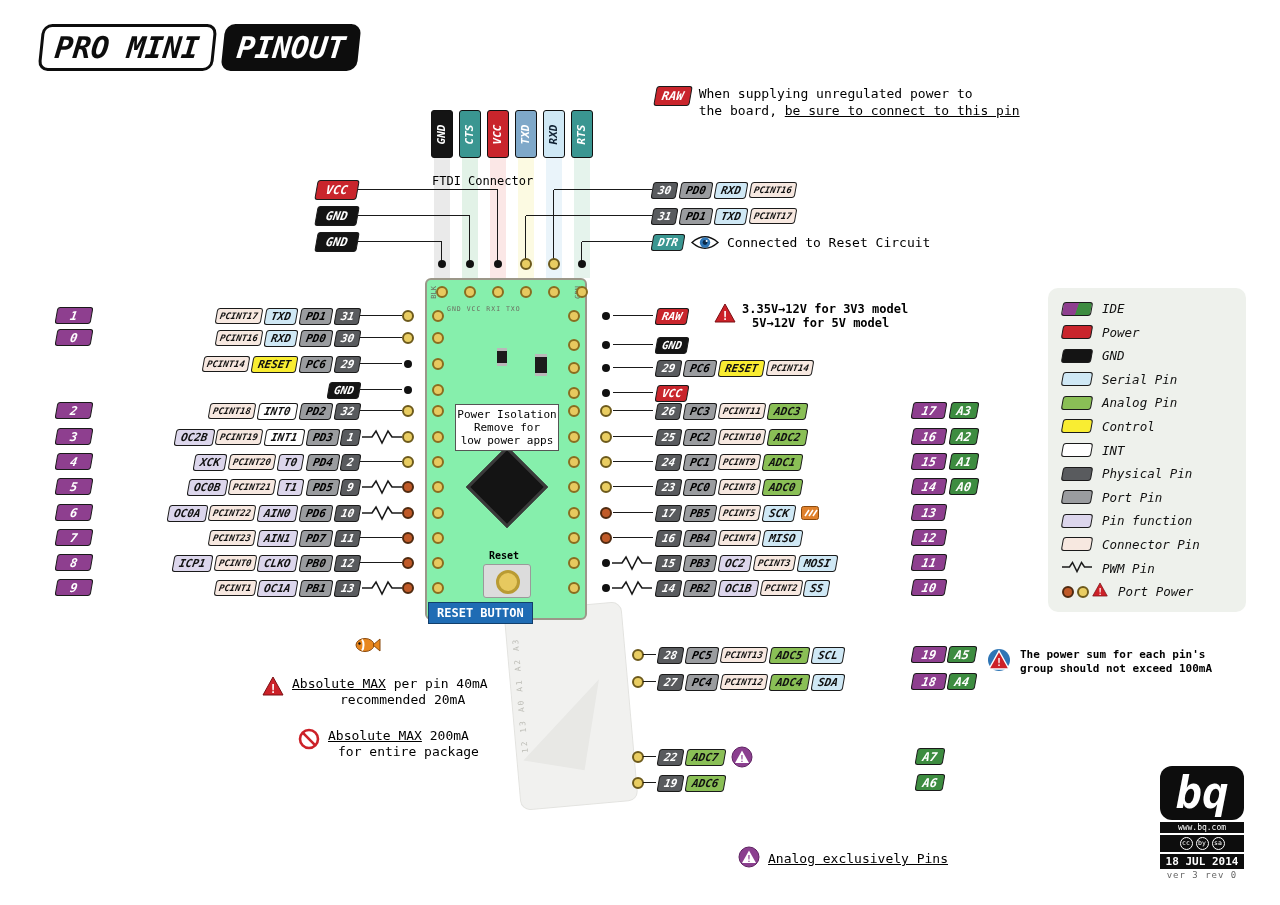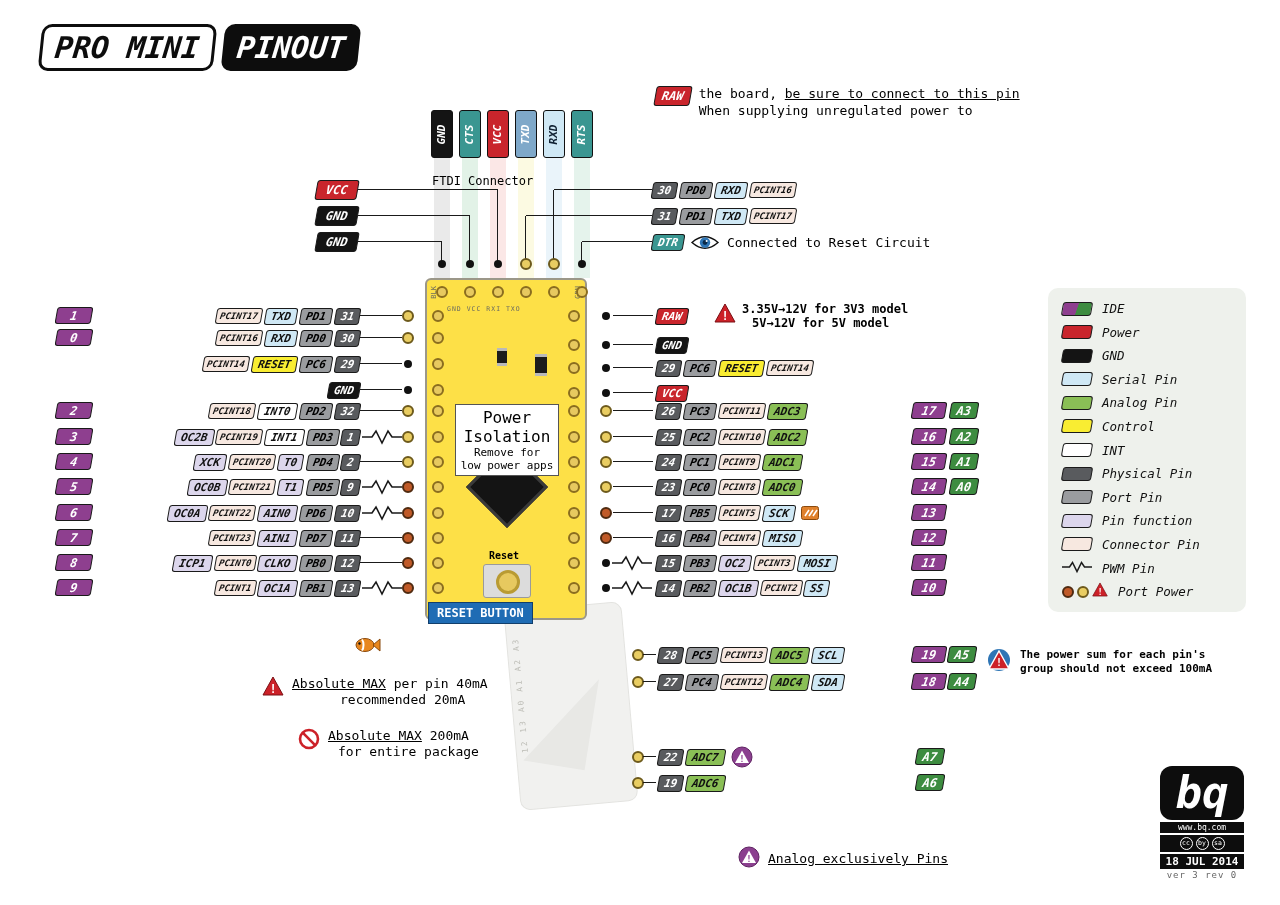--- a/index.html
+++ b/index.html
@@ -71,31 +71,31 @@
 .sline{position:absolute;border-top:1.6px solid #1a1a1a;z-index:2}
 .sline.v{border-top:none;border-left:1.6px solid #1a1a1a}
 .tdot{position:absolute;width:16px;height:16px;display:flex;align-items:center;justify-content:center;z-index:4}
 
 
 .raw-note{position:absolute;left:655px;top:86px;display:flex;gap:8px;align-items:flex-start;font:13px "DejaVu Sans Mono",monospace;z-index:6}
 .rawtag{font-size:12px;padding:2px 6px;flex:0 0 auto}
 .raw-text{line-height:1.3}
 
 
-#board{position:absolute;left:425px;top:278px;width:162px;height:342px;background:#fde047;border:2px solid #9b9789;border-radius:6px;z-index:2}
+#board{position:absolute;left:425px;top:278px;width:162px;height:342px;background:#86efac;border:2px solid #9b9789;border-radius:6px;z-index:2}
 .silk{position:absolute;font-size:7px;color:#6b6b5f}
 .silk-blk{left:3px;top:6px;writing-mode:vertical-rl;transform:rotate(180deg)}
 .silk-grn{right:3px;top:6px;writing-mode:vertical-rl;transform:rotate(180deg)}
 .silk-toprow{left:20px;top:25px;font-size:6.5px;letter-spacing:1px}
 .chip{position:absolute;left:51px;top:178px;width:58px;height:58px;background:#141414;border:3px solid #3a3a3a;transform:rotate(45deg)}
 .smd{position:absolute;background:#1c1c1c;border-top:3px solid #b9b9b9;border-bottom:3px solid #b9b9b9}
 .smd1{left:70px;top:68px;width:10px;height:18px}
 .smd2{left:108px;top:74px;width:12px;height:22px}
 .iso{position:absolute;left:28px;top:124px;width:104px;background:#fff;border:1px solid #555;text-align:center;padding:3px 0;z-index:3}
-.iso1{font-size:16px}
+.iso1{font-size:11px}
 .iso2{font-size:11px}
 .reset-txt{position:absolute;left:62px;top:270px;font-size:10px;font-weight:bold}
 .rst-housing{position:absolute;left:56px;top:284px;width:48px;height:34px;background:#dcdcdc;border:1px solid #9a9a9a;border-radius:3px}
 .rst-btn{position:absolute;left:12px;top:5px;width:24px;height:24px;border-radius:50%;background:#e7c95f;border:3px solid #b99b33}
 .reset-label{position:absolute;left:428px;top:602px;background:#1f6cb4;border:1px solid #123f6b;color:#fff;font:bold 12px "DejaVu Sans Mono",monospace;padding:3px 8px;z-index:6}
 .pad{position:absolute;width:12px;height:12px;border-radius:50%;background:#e7c95f;border:2px solid #8a6d1f;z-index:3}
 
 
 .ghost{position:absolute;left:512px;top:606px;width:118px;height:200px;background:#ebebe8;border:1px solid #d5d5d0;border-radius:10px;transform:rotate(-5deg);opacity:.65;z-index:1}
 .ghost-silk{position:absolute;left:4px;top:26px;writing-mode:vertical-rl;transform:rotate(180deg);font-size:8px;color:#9a9a90;letter-spacing:2px}
@@ -132,22 +132,22 @@
 <div id="canvas">
 
   <div class="logo">
     <span class="logo-outline">PRO MINI</span>
     <span class="logo-solid">PINOUT</span>
   </div>
 
   <div class="raw-note">
     <span class="tag t-power rawtag">RAW</span>
     <div class="raw-text">
+      <div>When supplying unregulated power to</div>
       <div><span>the board, </span><span class="u">be sure to connect to this pin</span></div>
-      <div>When supplying unregulated power to</div>
     </div>
   </div>
 
   <div class="ftdi-label">FTDI Connector</div>
 
   <div id="board">
     <span class="silk silk-blk">BLK</span>
     <span class="silk silk-grn">GRN</span>
     <span class="silk silk-toprow">GND VCC RXI TXO</span>
     <div class="smd smd1"></div>

